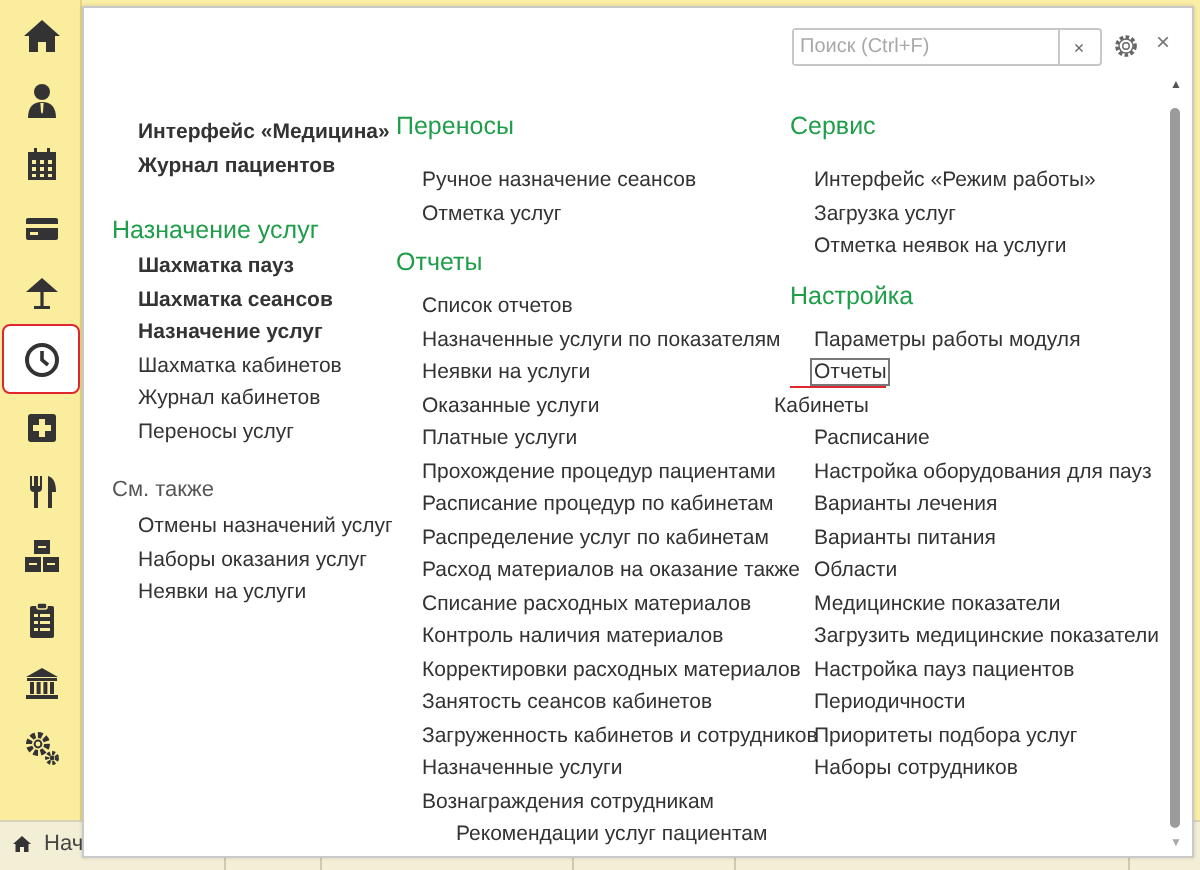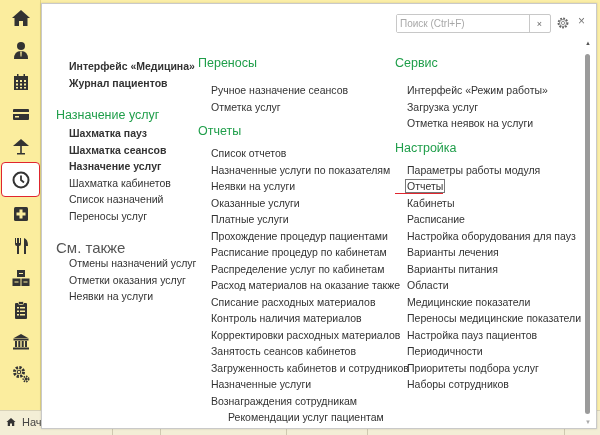--- a/index.html
+++ b/index.html
@@ -72,21 +72,21 @@
   .scroll-thumb {
     position: absolute; left: 1px; top: 14px; width: 5px; height: 360px;
     background: #9b9b9b; border-radius: 3px;
   }
   .scroll-arrow-down { position: absolute; left: 1px; bottom: 0; font-size: 6px; color: #aaa; }
 
   .col { position: absolute; top: 0; }
   .sec-title {
     position: absolute; font-size: 12.5px; color: #1f9e4a; white-space: nowrap;
   }
-  .sec-title.gray { color: #555; font-size: 15px; }
+  .sec-title.gray { color: #555; font-size: 11px; }
   .item {
     position: absolute; font-size: 10.5px; color: #333; white-space: nowrap;
     cursor: pointer;
   }
   .item.bold { font-weight: bold; color: #333; }
   .item.focused {
     outline: 1px solid #777; padding: 0 1px; margin-left: -1px;
   }
   .red-underline {
     position: absolute; height: 1px; background: #e0262e;
@@ -246,26 +246,26 @@
 
   <div class="col">
     <div class="item bold" style="left:27px;top:56px">Интерфейс «Медицина»</div>
     <div class="item bold" style="left:27px;top:73px">Журнал пациентов</div>
 
     <div class="sec-title" style="left:14px;top:104px">Назначение услуг</div>
     <div class="item bold" style="left:27px;top:123px">Шахматка пауз</div>
     <div class="item bold" style="left:27px;top:140px">Шахматка сеансов</div>
     <div class="item bold" style="left:27px;top:156px">Назначение услуг</div>
     <div class="item" style="left:27px;top:173px">Шахматка кабинетов</div>
-    <div class="item" style="left:27px;top:189px">Список назначений</div>
+    <div class="item" style="left:27px;top:189px">Журнал кабинетов</div>
     <div class="item" style="left:27px;top:206px">Переносы услуг</div>
 
     <div class="sec-title gray" style="left:14px;top:235px">См. также</div>
     <div class="item" style="left:27px;top:253px">Отмены назначений услуг</div>
-    <div class="item" style="left:27px;top:270px">Отметки оказания услуг</div>
+    <div class="item" style="left:27px;top:270px">Наборы оказания услуг</div>
     <div class="item" style="left:27px;top:286px">Неявки на услуги</div>
   </div>
 
   <div class="col">
     <div class="sec-title" style="left:156px;top:52px">Переносы</div>
     <div class="item" style="left:169px;top:80px">Ручное назначение сеансов</div>
     <div class="item" style="left:169px;top:97px">Отметка услуг</div>
 
     <div class="sec-title" style="left:156px;top:120px">Отчеты</div>
     <div class="item" style="left:169px;top:143px">Список отчетов</div>
@@ -290,26 +290,26 @@
   <div class="col">
     <div class="sec-title" style="left:353px;top:52px">Сервис</div>
     <div class="item" style="left:365px;top:80px">Интерфейс «Режим работы»</div>
     <div class="item" style="left:365px;top:97px">Загрузка услуг</div>
     <div class="item" style="left:365px;top:113px">Отметка неявок на услуги</div>
 
     <div class="sec-title" style="left:353px;top:137px">Настройка</div>
     <div class="item" style="left:365px;top:160px">Параметры работы модуля</div>
     <div class="item focused" style="left:365px;top:176px">Отчеты</div>
     <div class="red-underline" style="left:353px;top:189px;width:48px"></div>
-    <div class="item" style="left:365px;top:193px">Кабинеты</div>
+    <div class="item" style="left:345px;top:193px">Кабинеты</div>
     <div class="item" style="left:365px;top:209px">Расписание</div>
     <div class="item" style="left:365px;top:226px">Настройка оборудования для пауз</div>
     <div class="item" style="left:365px;top:242px">Варианты лечения</div>
     <div class="item" style="left:365px;top:259px">Варианты питания</div>
     <div class="item" style="left:365px;top:275px">Области</div>
     <div class="item" style="left:365px;top:292px">Медицинские показатели</div>
-    <div class="item" style="left:365px;top:308px">Переносы медицинские показатели</div>
+    <div class="item" style="left:365px;top:308px">Загрузить медицинские показатели</div>
     <div class="item" style="left:365px;top:325px">Настройка пауз пациентов</div>
     <div class="item" style="left:365px;top:341px">Периодичности</div>
     <div class="item" style="left:365px;top:358px">Приоритеты подбора услуг</div>
     <div class="item" style="left:365px;top:374px">Наборы сотрудников</div>
   </div>
 </div>
 
 </body></html>

